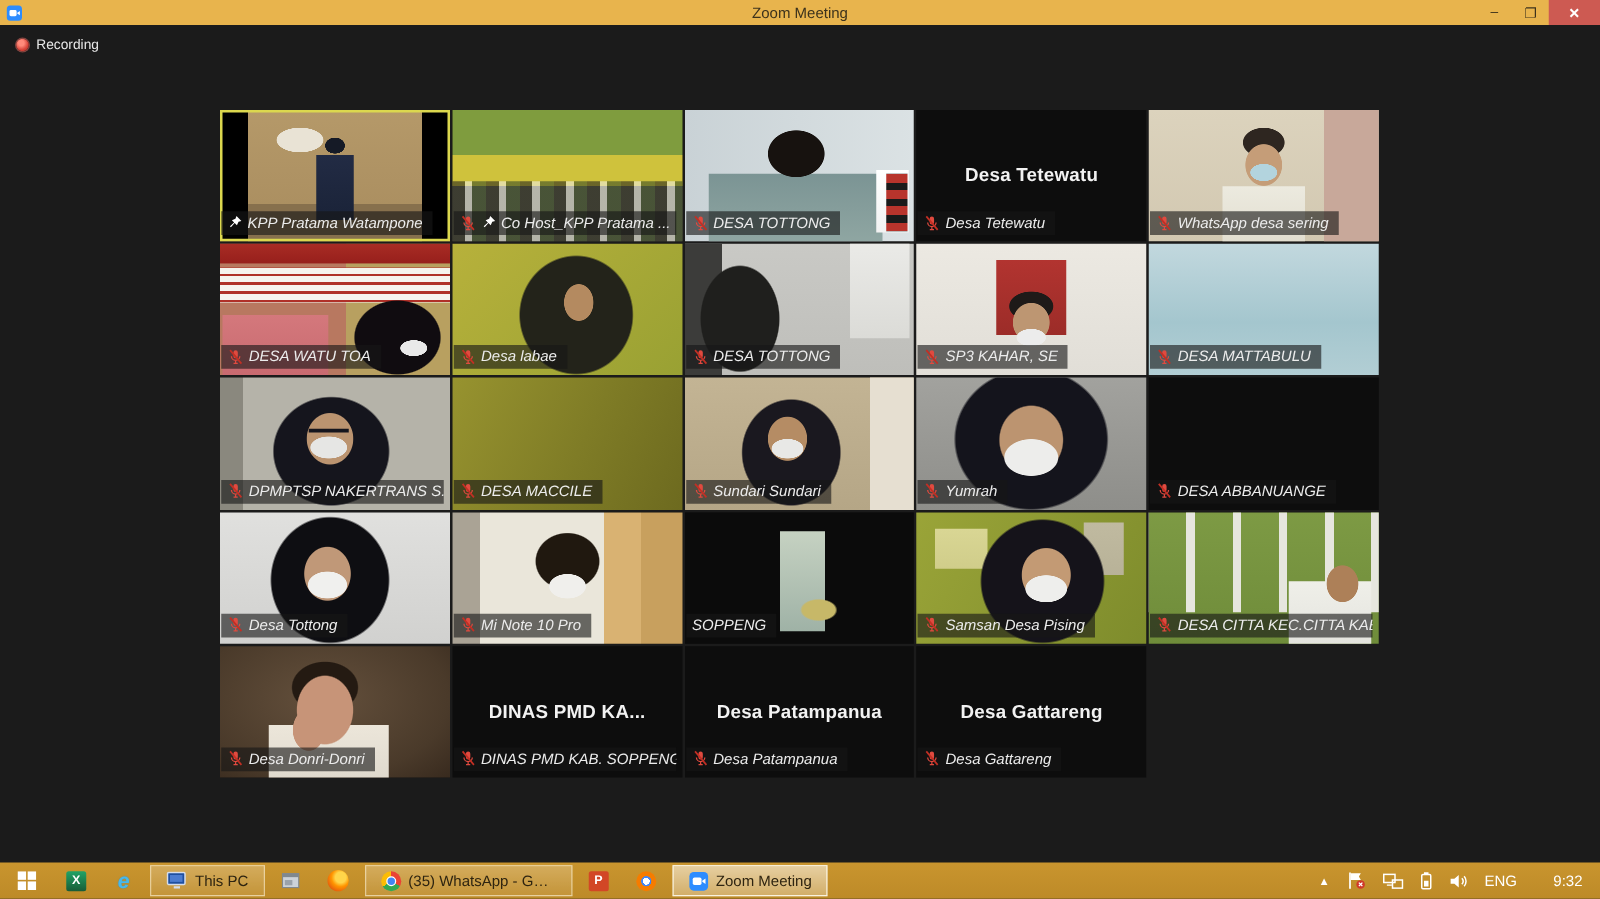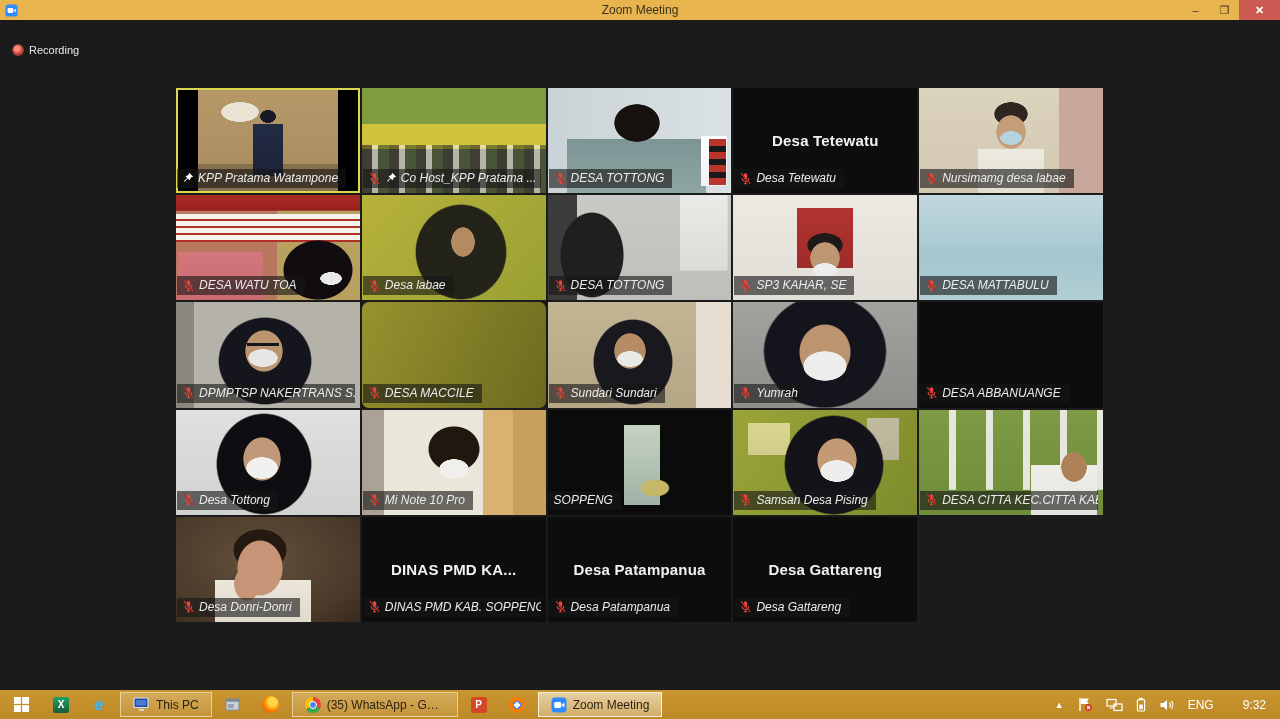--- a/index.html
+++ b/index.html
@@ -8,21 +8,21 @@
   
   .titlebar { position:absolute; left:0; top:0; width:1280px; height:20px; background:var(--titlebar,#e8b44d); display:flex; align-items:center; }
   .titlebar .appicon { width:13px; height:13px; margin-left:5px; }
   .titlebar .title { position:absolute; left:0; right:0; text-align:center; font-size:12px; color:#3c321c; }
   .win-controls { position:absolute; right:0; top:0; height:20px; display:flex; }
   .win-btn { width:29px; height:20px; display:flex; align-items:center; justify-content:center; font-size:11px; color:#3c321c; }
   .win-btn.close { width:41px; background:var(--closebtn,#cd5a52); color:#fff; font-weight:bold; }
 
   
   .meeting { position:absolute; left:0; top:20px; width:1280px; height:670px; background:#1b1b1b; }
-  .recording { position:absolute; left:13px; top:24px; display:flex; align-items:center; gap:6px; font-size:11px; color:#e8e8e8; }
+  .recording { position:absolute; left:13px; top:10px; display:flex; align-items:center; gap:6px; font-size:11px; color:#e8e8e8; }
   .rec-dot { width:10px; height:10px; border-radius:50%; background:radial-gradient(circle at 40% 35%, #ff8a7a 0 25%, #d8453a 60%, #a8291f 100%); box-shadow:0 0 0 1px rgba(255,120,110,.45); }
 
   .video-grid { position:absolute; left:176px; top:68px; width:927px; height:534px; display:grid; grid-template-columns:repeat(5,1fr); grid-template-rows:repeat(5,1fr); gap:2px; }
   .tile { position:relative; overflow:hidden; background:#101010; background-repeat:no-repeat; }
   .tile.active { outline:2px solid var(--activeborder,#dcd84e); outline-offset:-2px; }
   .label { position:absolute; left:1px; bottom:5px; display:flex; align-items:center; gap:4px; background:rgba(22,22,22,.62); padding:2px 8px 3px 5px; font-size:12px; color:#ececec; max-width:97%; white-space:nowrap; overflow:hidden;font-style:italic; }
   .label svg { flex:0 0 auto; }
   .center-name { position:absolute; inset:0; display:flex; align-items:center; justify-content:center; font-weight:bold; font-size:15px; color:#f2f2f2; letter-spacing:.2px; }
 
   
@@ -100,21 +100,21 @@
 
   .v-dpmptsp { background-image:
       linear-gradient(#15151d,#15151d),
       radial-gradient(closest-side,#e6e6e4 96%,transparent),
       radial-gradient(closest-side,#bb9470 96%,transparent),
       radial-gradient(closest-side,#15151d 97%,transparent),
       linear-gradient(90deg,#8a887e 0 10%,#b5b3a9 10%);
     background-size:32px 3px,30px 18px,38px 42px,94px 88px,100% 100%;
     background-position:47% 40%,47% 53%,47% 44%,47% 84%,0 0; }
 
-  .v-maccile { background-image:linear-gradient(115deg,#97932f 0%,#7f7c26 55%,#6d6a1f 100%);border-radius:7px; }
+  .v-maccile { background-image:linear-gradient(115deg,#97932f 0%,#7f7c26 55%,#6d6a1f 100%); }
 
   .v-sundari { background-image:
       radial-gradient(closest-side,#e8e8e6 96%,transparent),
       radial-gradient(closest-side,#b58c64 96%,transparent),
       radial-gradient(closest-side,#1a181f 97%,transparent),
       linear-gradient(90deg,transparent 0 81%,#e6dfd1 81%),
       linear-gradient(#c3b494,#b5a686);
     background-size:26px 16px,32px 36px,80px 86px,100% 100%,100% 100%;
     background-position:44% 54%,44% 44%,44% 86%,0 0,0 0; }
 
@@ -284,21 +284,21 @@
       </div>
       <div class="tile v-nursimamg">
         <div class="label">
           <span class="ic">
             <svg viewBox="0 0 14 14" width="13" height="13">
               <path d="M7 1.3a1.9 1.9 0 0 1 1.9 1.9v3a1.9 1.9 0 1 1-3.8 0v-3A1.9 1.9 0 0 1 7 1.3z" fill="#e04a3f"></path>
               <path d="M3.4 6.4a3.6 3.6 0 0 0 7.2 0M7 10v2.4M5.2 12.6h3.6" stroke="#e04a3f" stroke-width="1.1" fill="none"></path>
               <path d="M2.2 1.2l9.8 11.6" stroke="#c22f24" stroke-width="1.5"></path>
             </svg>
           </span>
-          <span>Nursimamg desa labae</span>
+          <span>WhatsApp desa sering</span>
         </div>
       </div>
       <div class="tile v-watutoa1">
         <div class="label">
           <span class="ic">
             <svg viewBox="0 0 14 14" width="13" height="13">
               <path d="M7 1.3a1.9 1.9 0 0 1 1.9 1.9v3a1.9 1.9 0 1 1-3.8 0v-3A1.9 1.9 0 0 1 7 1.3z" fill="#e04a3f"></path>
               <path d="M3.4 6.4a3.6 3.6 0 0 0 7.2 0M7 10v2.4M5.2 12.6h3.6" stroke="#e04a3f" stroke-width="1.1" fill="none"></path>
               <path d="M2.2 1.2l9.8 11.6" stroke="#c22f24" stroke-width="1.5"></path>
             </svg>

